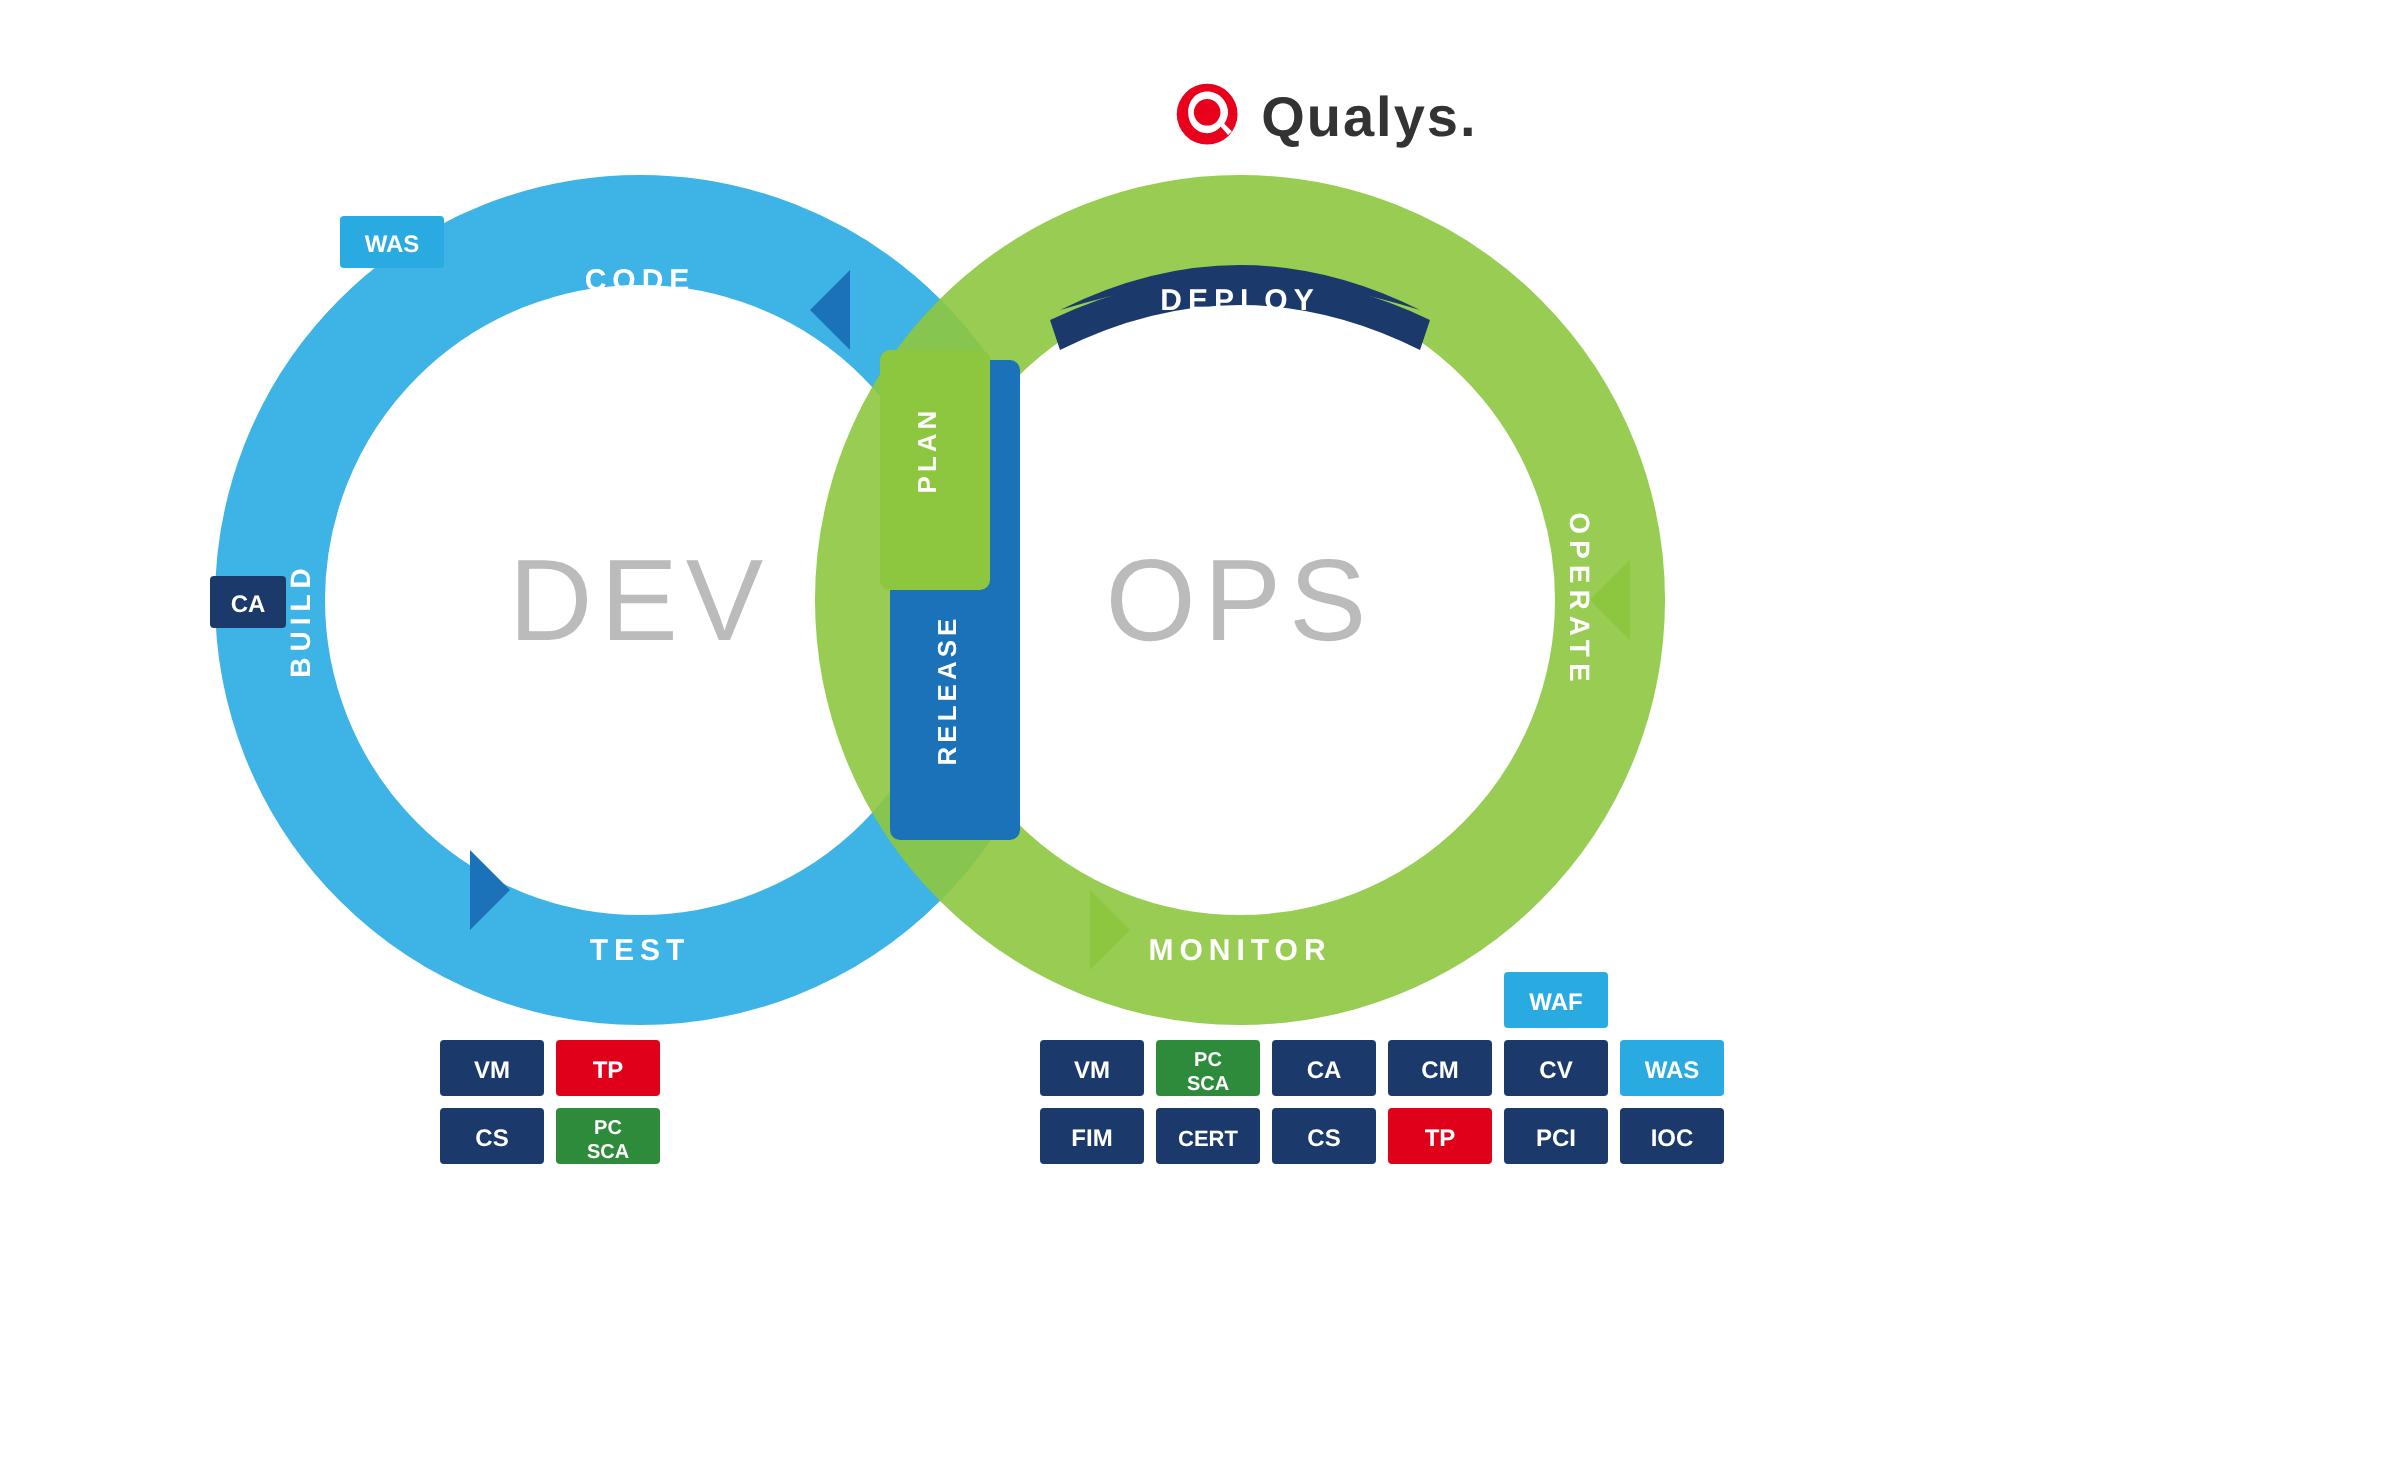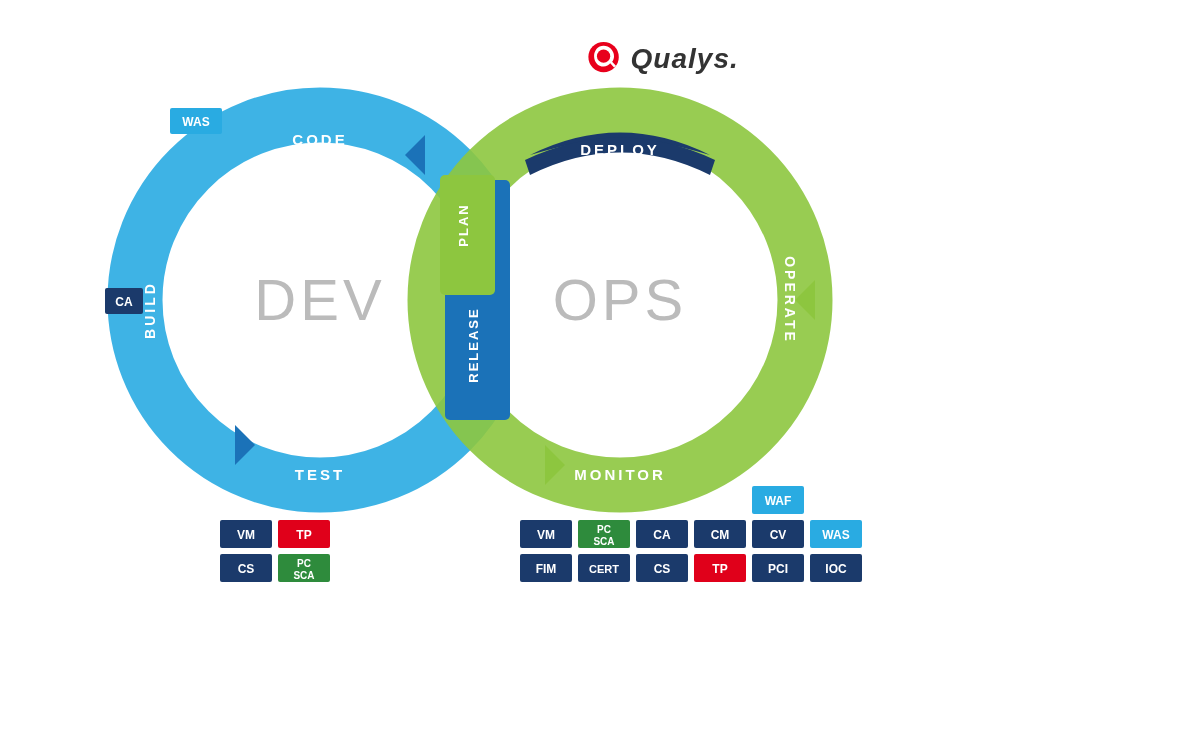--- a/index.html
+++ b/index.html
@@ -23,21 +23,20 @@
 
     
     .logo-area {
       position: absolute;
       top: 40px;
       left: 50%;
       transform: translateX(-10%);
       display: flex;
       align-items: center;
       gap: 8px;
-      font-style: italic;
     }
 
     .qualys-icon {
       width: 38px;
       height: 38px;
     }
 
     .qualys-text {
       font-size: 28px;
       font-weight: bold;

